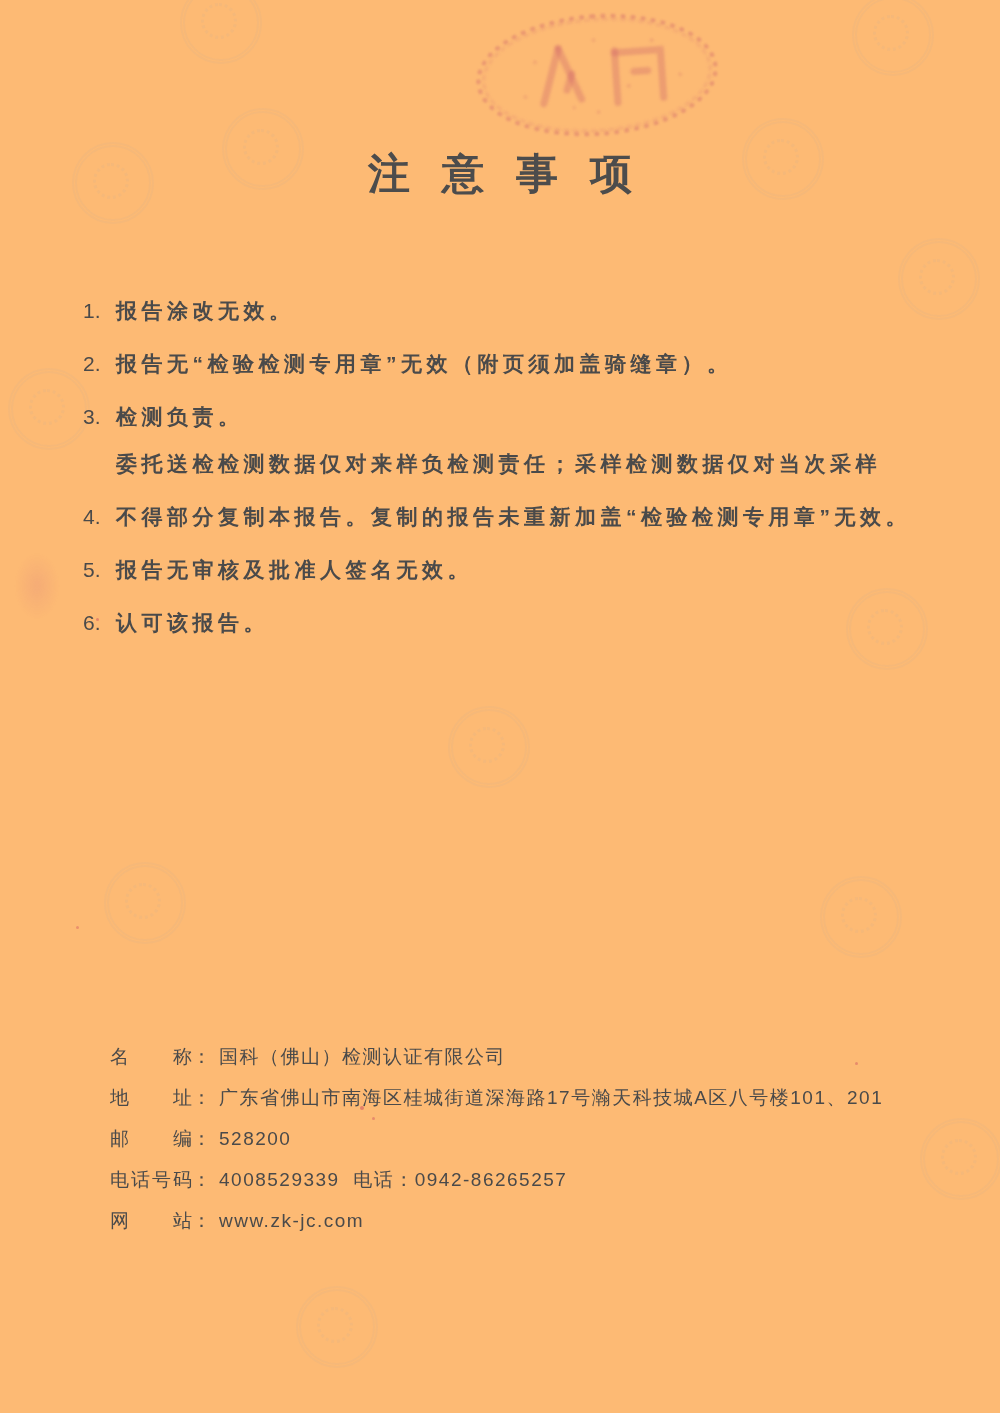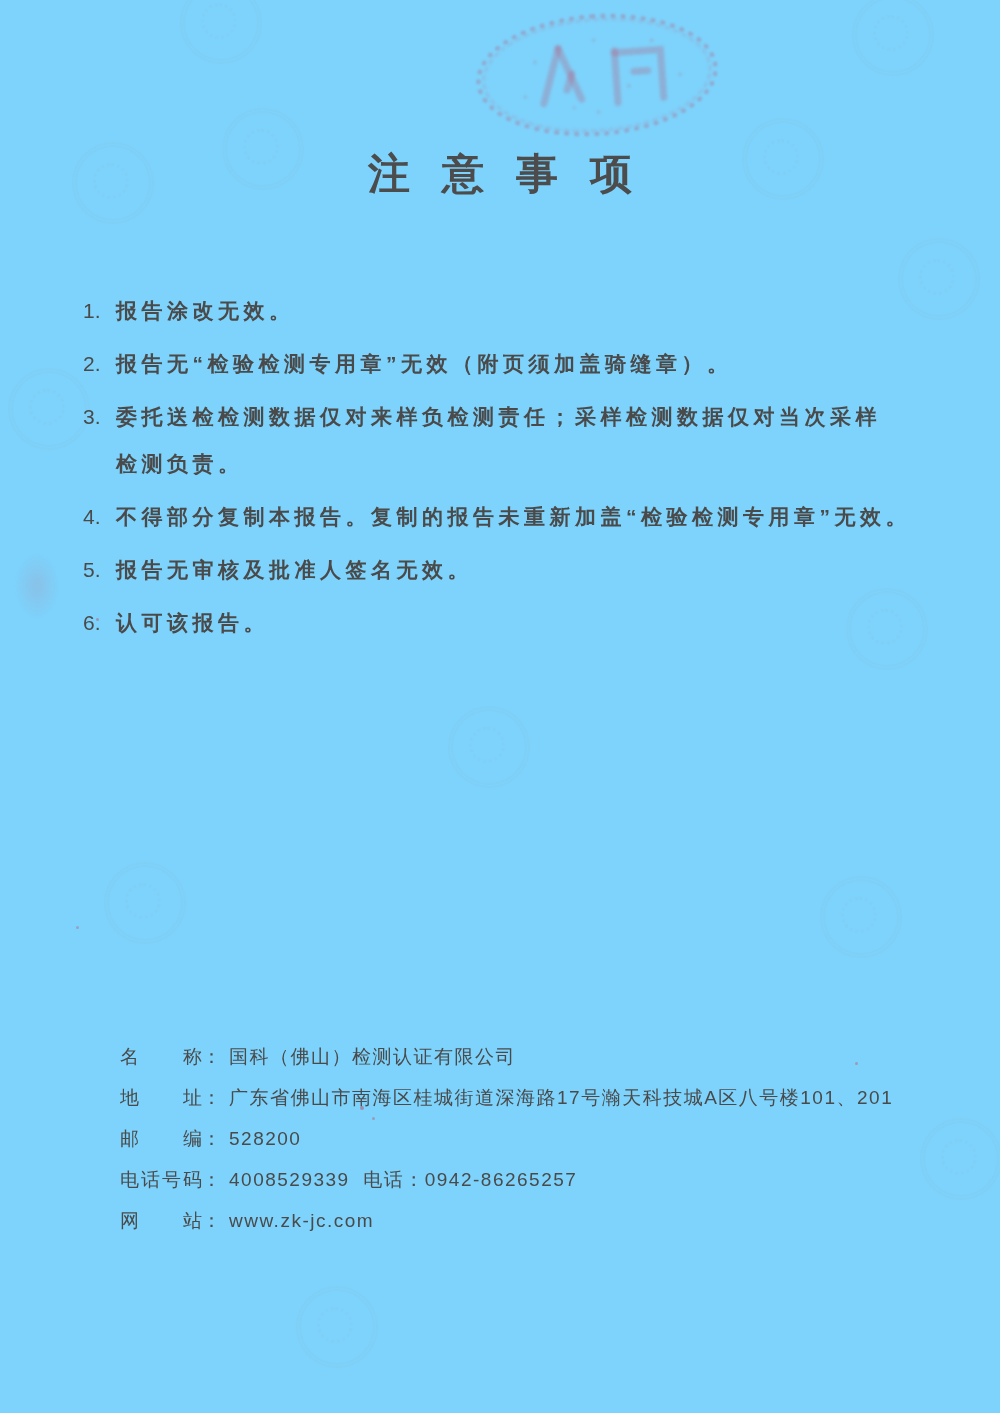--- a/index.html
+++ b/index.html
@@ -4,21 +4,21 @@
 <style>
   html,body{margin:0;padding:0;}
   body{
     width:1000px;height:1413px;
     background:#fefefe;
     font-family:"Liberation Sans","DejaVu Sans",sans-serif;
     color:#4a4a4a;
     overflow:hidden;
     position:relative;
   }
-  .page{position:absolute;inset:0;width:1000px;height:1413px;background:#7dd3fc;}
+  .page{position:absolute;inset:0;width:1000px;height:1413px;background:#fdba74;}
 
   
   .wm-layer{position:absolute;inset:0;pointer-events:none;}
   .wm{
     position:absolute;width:72px;height:72px;border-radius:50%;
     border:5px double rgba(150,163,175,0.16);
     opacity:0.45;
   }
   .wm::after{
     content:"";position:absolute;left:16px;top:16px;width:30px;height:30px;
@@ -69,21 +69,21 @@
 
   
   .contact{
     position:absolute;left:110px;top:1036px;width:860px;
     font-size:19px;color:#4a4a4a;letter-spacing:1.5px;
   }
   .contact-row{line-height:41px;white-space:nowrap;}
   .contact-label{
     display:inline-block;width:82px;
     text-align:justify;text-align-last:justify;text-justify:inter-character;
-    letter-spacing:0;vertical-align:bottom;margin-left:10px;
+    letter-spacing:0;vertical-align:bottom;
   }
   .contact-colon{display:inline-block;margin-right:8px;letter-spacing:0;}
   .contact-value{white-space:pre-wrap;margin-top:24px;}
 </style>
 </head>
 <body>
 
 <div class="page">
 
   <div class="wm-layer">
@@ -141,22 +141,22 @@
       <span class="note-num">1.</span>
       <span class="note-body"><span class="note-line">报告涂改无效。</span></span>
     </div>
     <div class="note">
       <span class="note-num">2.</span>
       <span class="note-body"><span class="note-line">报告无“检验检测专用章”无效（附页须加盖骑缝章）。</span></span>
     </div>
     <div class="note">
       <span class="note-num">3.</span>
       <span class="note-body">
+        <div class="note-line">检测负责。</div>
         <div class="note-line">委托送检检测数据仅对来样负检测责任；采样检测数据仅对当次采样</div>
-        <div class="note-line">检测负责。</div>
       </span>
     </div>
     <div class="note">
       <span class="note-num">4.</span>
       <span class="note-body"><span class="note-line">不得部分复制本报告。复制的报告未重新加盖“检验检测专用章”无效。</span></span>
     </div>
     <div class="note">
       <span class="note-num">5.</span>
       <span class="note-body"><span class="note-line">报告无审核及批准人签名无效。</span></span>
     </div>

